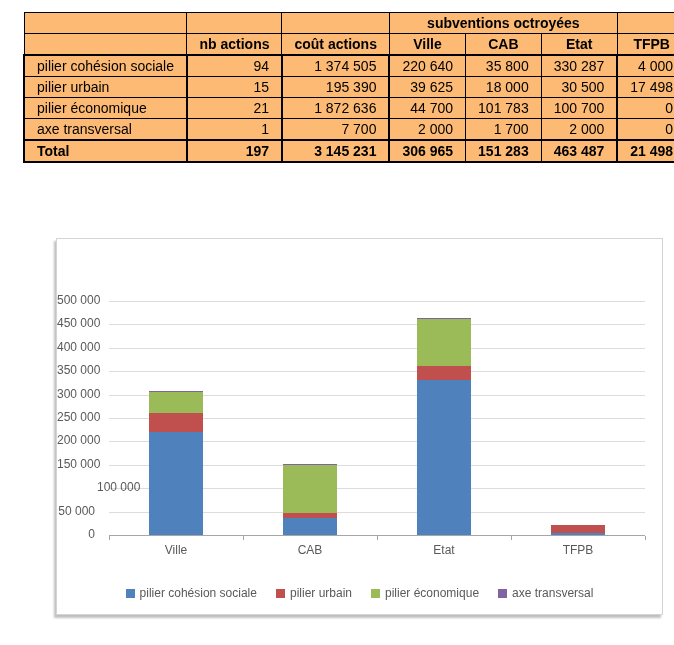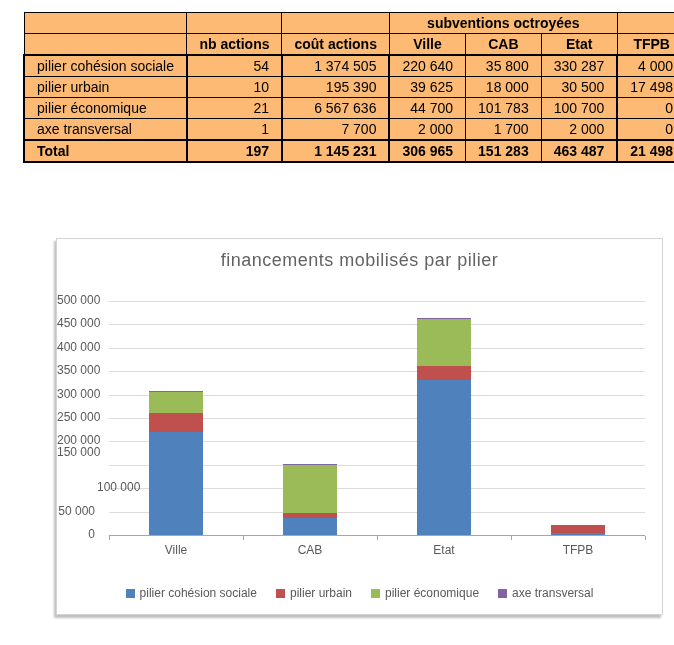--- a/index.html
+++ b/index.html
@@ -64,68 +64,67 @@
       <td class="lt"></td>
       <td class="colhead">nb actions</td>
       <td class="colhead">coût actions</td>
       <td class="colhead">Ville</td>
       <td class="colhead">CAB</td>
       <td class="colhead">Etat</td>
       <td class="colhead">TFPB</td>
     </tr>
     <tr>
       <td class="lbl bl2 br2 bt2">pilier cohésion sociale</td>
-      <td class="num br2 bt2">54</td>
+      <td class="num br2 bt2">94</td>
       <td class="num br2 bt2">1 374 505</td>
       <td class="num bt2">220 640</td>
       <td class="num bt2">35 800</td>
       <td class="num br2 bt2">330 287</td>
       <td class="num br2 bt2">4 000</td>
     </tr>
     <tr>
       <td class="lbl bl2 br2">pilier urbain</td>
-      <td class="num br2">10</td>
+      <td class="num br2">15</td>
       <td class="num br2">195 390</td>
       <td class="num">39 625</td>
       <td class="num">18 000</td>
       <td class="num br2">30 500</td>
       <td class="num br2">17 498</td>
     </tr>
     <tr>
       <td class="lbl bl2 br2">pilier économique</td>
       <td class="num br2">21</td>
-      <td class="num br2">6 567 636</td>
+      <td class="num br2">1 872 636</td>
       <td class="num">44 700</td>
       <td class="num">101 783</td>
       <td class="num br2">100 700</td>
       <td class="num br2">0</td>
     </tr>
     <tr>
       <td class="lbl bl2 br2">axe transversal</td>
       <td class="num br2">1</td>
       <td class="num br2">7 700</td>
       <td class="num">2 000</td>
       <td class="num">1 700</td>
       <td class="num br2">2 000</td>
       <td class="num br2">0</td>
     </tr>
     <tr class="total">
       <td class="lbl bl2 br2 bt2 bb2">Total</td>
       <td class="num br2 bt2 bb2">197</td>
-      <td class="num br2 bt2 bb2">1 145 231</td>
+      <td class="num br2 bt2 bb2">3 145 231</td>
       <td class="num bt2 bb2">306 965</td>
       <td class="num bt2 bb2">151 283</td>
       <td class="num br2 bt2 bb2">463 487</td>
       <td class="num br2 bt2 bb2">21 498</td>
     </tr>
   </tbody>
     </table>
 
   <div class="chart" id="chart">
-    <div class="chart-title">financements mobilisés par pilier</div>
     <div id="plot"></div>
     <div class="legend" id="legend">
         <div class="legend-item">
           <span class="swatch" style="background: rgb(79, 129, 189);"></span>
           <span>pilier cohésion sociale</span>
         </div>
         <div class="legend-item">
           <span class="swatch" style="background: rgb(192, 80, 77);"></span>
           <span>pilier urbain</span>
         </div>
@@ -137,21 +136,21 @@
           <span class="swatch" style="background: rgb(128, 100, 162);"></span>
           <span>axe transversal</span>
         </div>
       </div>
   <div class="ylabel" style="top: 288px;">0</div>
       <div class="gridline" style="left: 52px; width: 536px; top: 273px;"></div>
       <div class="ylabel" style="top: 265px;">50&nbsp;000</div>
       <div class="gridline" style="left: 52px; width: 536px; top: 249px;"></div>
       <div class="ylabel" style="top: 241px; margin-left: 40px;">100&nbsp;000</div>
       <div class="gridline" style="left: 52px; width: 536px; top: 226px;"></div>
-      <div class="ylabel" style="top: 206px; text-align: center;">150&nbsp;000</div>
+      <div class="ylabel" style="top: 218px; text-align: center;">150&nbsp;000</div>
       <div class="gridline" style="left: 52px; width: 536px; top: 202px;"></div>
       <div class="ylabel" style="top: 194px;">200&nbsp;000</div>
       <div class="gridline" style="left: 52px; width: 536px; top: 179px;"></div>
       <div class="ylabel" style="top: 171px;">250&nbsp;000</div>
       <div class="gridline" style="left: 52px; width: 536px; top: 156px;"></div>
       <div class="ylabel" style="top: 148px;">300&nbsp;000</div>
       <div class="gridline" style="left: 52px; width: 536px; top: 132px;"></div>
       <div class="ylabel" style="top: 124px;">350&nbsp;000</div>
       <div class="gridline" style="left: 52px; width: 536px; top: 109px;"></div>
       <div class="ylabel" style="top: 101px;">400&nbsp;000</div>

